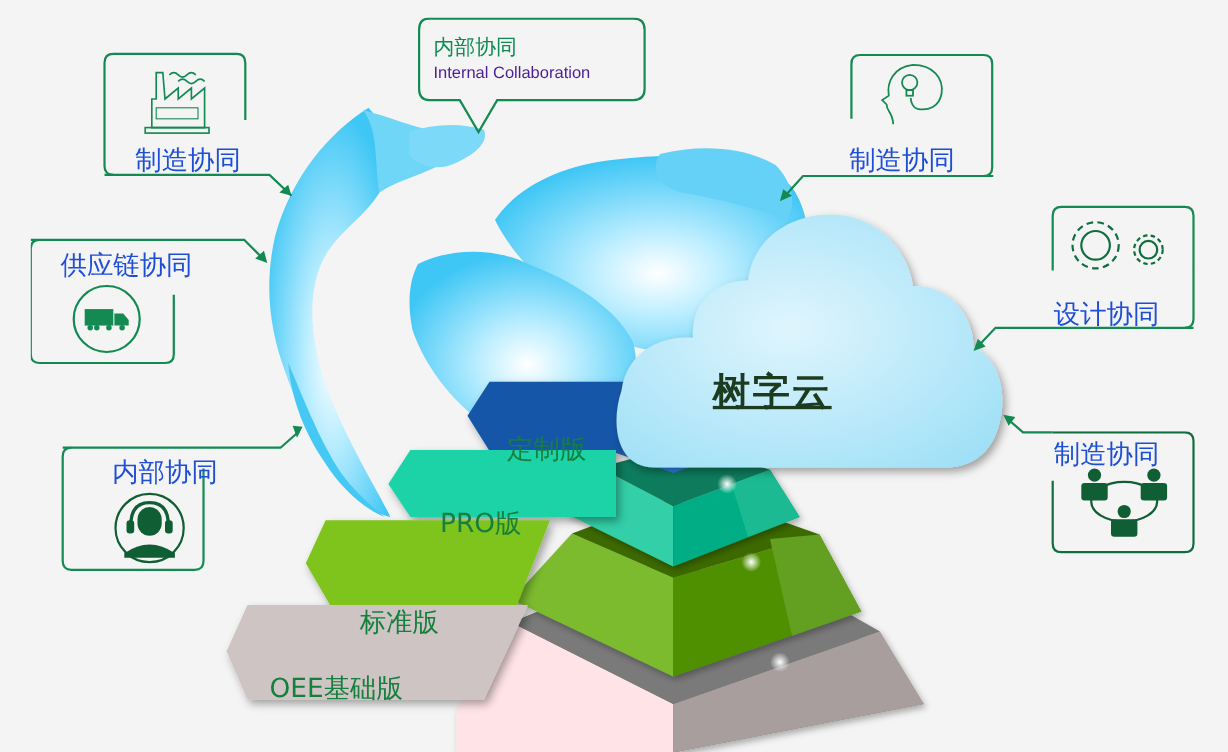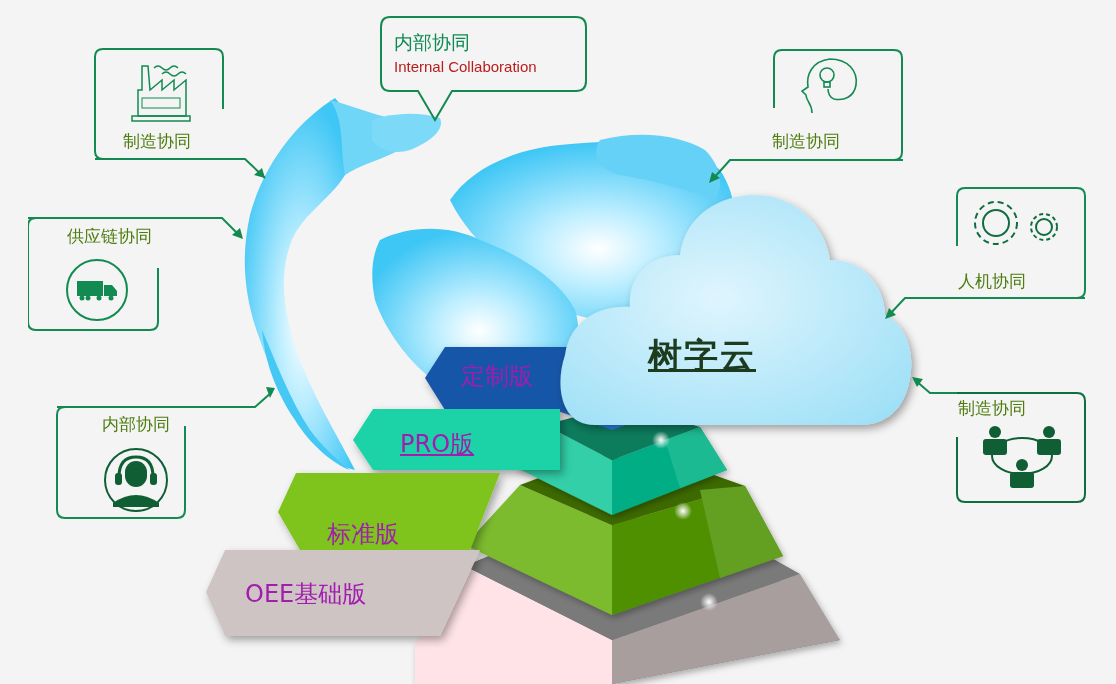--- a/index.html
+++ b/index.html
@@ -1,22 +1,22 @@
 <!DOCTYPE html>
 <html><head>
 <meta charset="utf-8">
 <style>
   html, body { margin:0; padding:0; }
   body { width:1116px; height:684px; background:#f4f4f4; position:relative; overflow:hidden;
          font-family:"DejaVu Sans","Liberation Sans",sans-serif; }
   .abs { position:absolute; }
-  .callout-text { position:absolute; color:#4d7c0f; font-size:17px; white-space:nowrap; }
+  .callout-text { position:absolute; color:#1d4ed8; font-size:24px; white-space:nowrap; }
   .callout-text.green { color:#0f8a55; }
-  .sub-text { position:absolute; color:#b91c1c; font-size:15px; white-space:nowrap; font-family:"Liberation Sans",sans-serif; }
-  .tier-label { position:absolute; color:#a21caf; font-size:24px; white-space:nowrap; }
+  .sub-text { position:absolute; color:#4c1d95; font-size:15px; white-space:nowrap; font-family:"Liberation Sans",sans-serif; }
+  .tier-label { position:absolute; color:#15803d; font-size:24px; white-space:nowrap;margin-top:32px; }
   .cloud-title { position:absolute; font-size:34px; font-weight:bold; color:#1d3b1f; letter-spacing:2px; white-space:nowrap; }
 </style>
 </head>
 <body>
 
 <svg class="abs" style="left:0;top:0" width="1116" height="684" viewBox="0 0 1116 684">
   <defs>
     <radialGradient id="globeGrad" cx="0.52" cy="0.6" r="0.6">
       <stop offset="0" stop-color="#ffffff"></stop>
       <stop offset="0.35" stop-color="#bdeeff"></stop>
@@ -114,21 +114,21 @@
     <polygon points="275,388 266,387 270,398"></polygon>
     <polygon points="709,183 712,172 720,178"></polygon>
     <polygon points="885,319 889,308 896,315"></polygon>
     <polygon points="912,377 923,379 917,387"></polygon>
   </g>
 </svg>
 
 <div class="cloud-title" style="left:648px;top:333px;text-decoration:underline;">树字云</div>
 
 <div class="tier-label" style="left:461px;top:360px;">定制版</div>
-<div class="tier-label" style="left:400px;top:428px;text-decoration:underline;">PRO版</div>
+<div class="tier-label" style="left:400px;top:428px;">PRO版</div>
 <div class="tier-label" style="left:327px;top:518px;">标准版</div>
 <div class="tier-label" style="left:245px;top:578px;">OEE基础版</div>
 
 <svg class="abs" style="left:380px;top:16px" width="210" height="110">
   <path d="M10 1 L196 1 Q206 1 206 11 L206 65 Q206 75 196 75 L72 75 L55 104 L38 75 L10 75 Q1 75 1 65 L1 11 Q1 1 10 1 Z" fill="none" stroke="#138a52" stroke-width="2"></path>
 </svg>
 <div class="callout-text green" style="left:394px;top:30px;font-size:19px;">内部协同</div>
 <div class="sub-text" style="left:394px;top:58px;">Internal Collaboration</div>
 
 <svg class="abs" style="left:93px;top:47px" width="135" height="115">
@@ -153,21 +153,21 @@
     <path d="M12 58 C12 48 6 46 6 40 L2 36 L8 32 C6 20 12 6 30 4 C48 4 58 16 56 30 C54 42 44 46 34 44 C30 43 28 38 28 34"></path>
     <circle cx="27" cy="20" r="7"></circle>
     <rect x="24" y="27" width="6" height="5"></rect>
   </g>
 </svg>
 <div class="callout-text" style="left:772px;top:130px;">制造协同</div>
 
 <svg class="abs" style="left:28px;top:218px" width="135" height="115">
   <path d="M0 8 Q0 0 8 0 M0 8 L0 104 Q0 112 8 112 L122 112 Q130 112 130 104 L130 50" fill="none" stroke="#138a52" stroke-width="2"></path>
 </svg>
-<div class="callout-text" style="left:55px;top:225px;margin-left:12px;">供应链协同</div>
+<div class="callout-text" style="left:55px;top:225px;">供应链协同</div>
 <svg class="abs" style="left:65px;top:258px" width="64" height="64" viewBox="0 0 64 64">
   <circle cx="32" cy="32" r="30" fill="none" stroke="#138a52" stroke-width="2"></circle>
   <rect x="12" y="23" width="26" height="15" fill="#138a52"></rect>
   <path d="M39 27 L47 27 L52 33 L52 38 L39 38 Z" fill="#138a52"></path>
   <circle cx="17" cy="40" r="2.5" fill="#138a52"></circle>
     <circle cx="23" cy="40" r="2.5" fill="#138a52"></circle>
   <circle cx="34" cy="40" r="2.5" fill="#138a52"></circle>
     <circle cx="46" cy="40" r="2.5" fill="#138a52"></circle>
 </svg>
 
@@ -175,21 +175,21 @@
   <path d="M2 60 L2 10 Q2 2 10 2 L122 2 Q130 2 130 10 L130 104 Q130 112 122 112" fill="none" stroke="#138a52" stroke-width="2"></path>
 </svg>
 <svg class="abs" style="left:968px;top:195px" width="96" height="56" viewBox="0 0 96 56">
   <g fill="none" stroke="#0f6e3f" stroke-width="2">
     <circle cx="28" cy="28" r="13"></circle>
     <circle cx="28" cy="28" r="21" stroke-dasharray="6 4"></circle>
     <circle cx="76" cy="32" r="8"></circle>
     <circle cx="76" cy="32" r="13" stroke-dasharray="4 3"></circle>
   </g>
 </svg>
-<div class="callout-text" style="left:958px;top:270px;">人机协同</div>
+<div class="callout-text" style="left:958px;top:270px;">设计协同</div>
 
 <svg class="abs" style="left:55px;top:406px" width="135" height="118">
   <path d="M10 1 Q2 1 2 9 L2 104 Q2 112 10 112 L122 112 Q130 112 130 104 L130 20" fill="none" stroke="#138a52" stroke-width="2"></path>
 </svg>
 <div class="callout-text" style="left:102px;top:413px;">内部协同</div>
 <svg class="abs" style="left:103px;top:447px" width="66" height="66" viewBox="0 0 66 66">
   <circle cx="33" cy="33" r="31" fill="none" stroke="#0f5e34" stroke-width="2"></circle>
   <rect x="22" y="14" width="22" height="26" rx="11" fill="#0f5e34"></rect>
   <path d="M16 30 Q16 10 33 10 Q50 10 50 30" fill="none" stroke="#0f5e34" stroke-width="3"></path>
   <rect x="12" y="26" width="7" height="12" rx="3" fill="#0f5e34"></rect>

